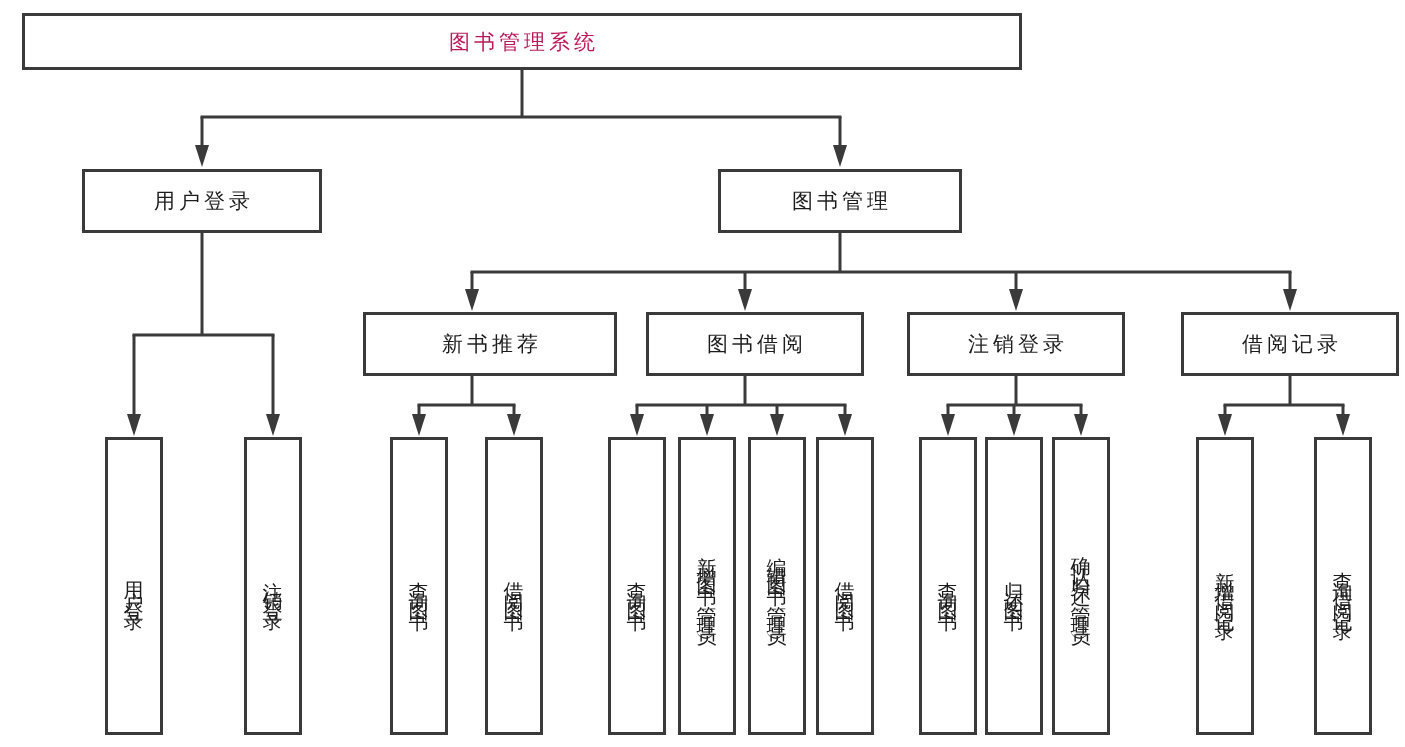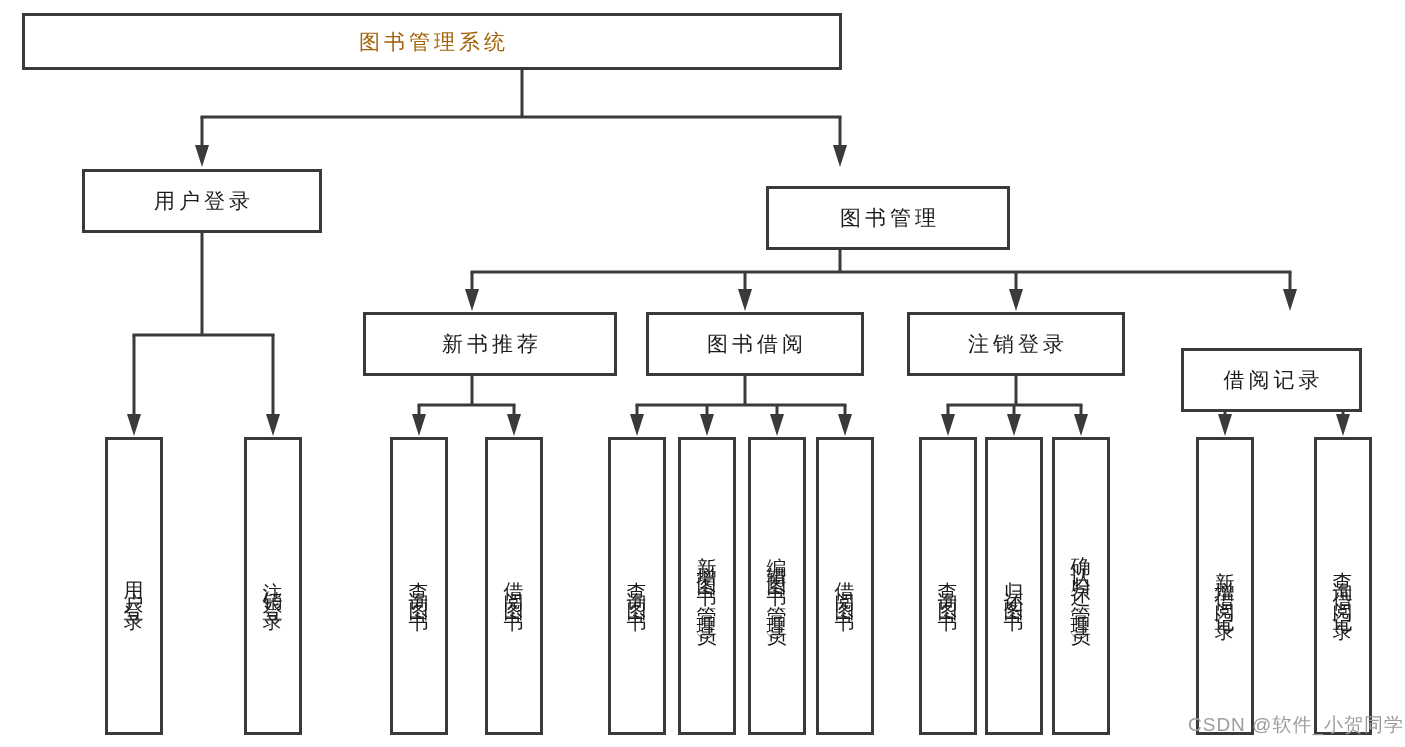--- a/index.html
+++ b/index.html
@@ -106,39 +106,39 @@
       <line x1="1081" y1="405" x2="1081" y2="418" stroke="#3a3a3a" stroke-width="3"></line>
       <polygon points="1074,414 1088,414 1081,436" fill="#3a3a3a"></polygon>
       <line x1="1290" y1="376" x2="1290" y2="405" stroke="#3a3a3a" stroke-width="3"></line>
       <line x1="1223.5" y1="405" x2="1344.5" y2="405" stroke="#3a3a3a" stroke-width="3"></line>
       <line x1="1225" y1="405" x2="1225" y2="418" stroke="#3a3a3a" stroke-width="3"></line>
       <polygon points="1218,414 1232,414 1225,436" fill="#3a3a3a"></polygon>
       <line x1="1343" y1="405" x2="1343" y2="418" stroke="#3a3a3a" stroke-width="3"></line>
       <polygon points="1336,414 1350,414 1343,436" fill="#3a3a3a"></polygon>
     </svg>
   <div>
-      <div class="node horizontal" style="left: 22px; top: 13px; width: 820px; height: 57px; border-color: rgb(58, 58, 58); color: #a16207;">
+      <div class="node horizontal" style="left: 22px; top: 13px; width: 1000px; height: 57px; border-color: rgb(58, 58, 58); color: #be185d;">
         <span class="lbl">图书管理系统</span>
       </div>
       <div class="node horizontal" style="left: 82px; top: 169px; width: 240px; height: 64px; border-color: rgb(58, 58, 58); color: rgb(28, 28, 28);">
         <span class="lbl">用户登录</span>
       </div>
-      <div class="node horizontal" style="left: 718px; top: 186px; width: 244px; height: 64px; border-color: rgb(58, 58, 58); color: rgb(28, 28, 28); margin-left: 48px;">
+      <div class="node horizontal" style="left: 718px; top: 169px; width: 244px; height: 64px; border-color: rgb(58, 58, 58); color: rgb(28, 28, 28);">
         <span class="lbl">图书管理</span>
       </div>
       <div class="node horizontal" style="left: 363px; top: 312px; width: 254px; height: 64px; border-color: rgb(58, 58, 58); color: rgb(28, 28, 28);">
         <span class="lbl">新书推荐</span>
       </div>
       <div class="node horizontal" style="left: 636px; top: 312px; width: 218px; height: 64px; border-color: rgb(58, 58, 58); color: rgb(28, 28, 28); margin-left: 10px;">
         <span class="lbl">图书借阅</span>
       </div>
       <div class="node horizontal" style="left: 907px; top: 312px; width: 218px; height: 64px; border-color: rgb(58, 58, 58); color: rgb(28, 28, 28);">
         <span class="lbl">注销登录</span>
       </div>
-      <div class="node horizontal" style="left: 1181px; top: 312px; width: 181px; height: 64px; border-color: rgb(58, 58, 58); color: rgb(28, 28, 28); margin-top: 36px;">
+      <div class="node horizontal" style="left: 1181px; top: 312px; width: 218px; height: 64px; border-color: rgb(58, 58, 58); color: rgb(28, 28, 28);">
         <span class="lbl">借阅记录</span>
       </div>
       <div class="node vertical" style="left: 105px; top: 437px; width: 58px; height: 298px; border-color: rgb(58, 58, 58); color: rgb(28, 28, 28);">
         <span class="lbl">用户登录</span>
       </div>
       <div class="node vertical" style="left: 244px; top: 437px; width: 58px; height: 298px; border-color: rgb(58, 58, 58); color: rgb(28, 28, 28);">
         <span class="lbl">注销登录</span>
       </div>
       <div class="node vertical" style="left: 390px; top: 437px; width: 58px; height: 298px; border-color: rgb(58, 58, 58); color: rgb(28, 28, 28);">
         <span class="lbl">查询图书</span>
@@ -167,14 +167,13 @@
       <div class="node vertical" style="left: 1052px; top: 437px; width: 58px; height: 298px; border-color: rgb(58, 58, 58); color: rgb(28, 28, 28);">
         <span class="lbl">确认归还（管理员）</span>
       </div>
       <div class="node vertical" style="left: 1196px; top: 437px; width: 58px; height: 298px; border-color: rgb(58, 58, 58); color: rgb(28, 28, 28);">
         <span class="lbl">新增借阅记录</span>
       </div>
       <div class="node vertical" style="left: 1314px; top: 437px; width: 58px; height: 298px; border-color: rgb(58, 58, 58); color: rgb(28, 28, 28);">
         <span class="lbl">查询借阅记录</span>
       </div>
     </div>
-  <div class="watermark" style="left: 1188px; top: 712px; color: rgb(156, 156, 156);">CSDN @软件_小贺同学</div>
 </div>
 
 </body></html>

